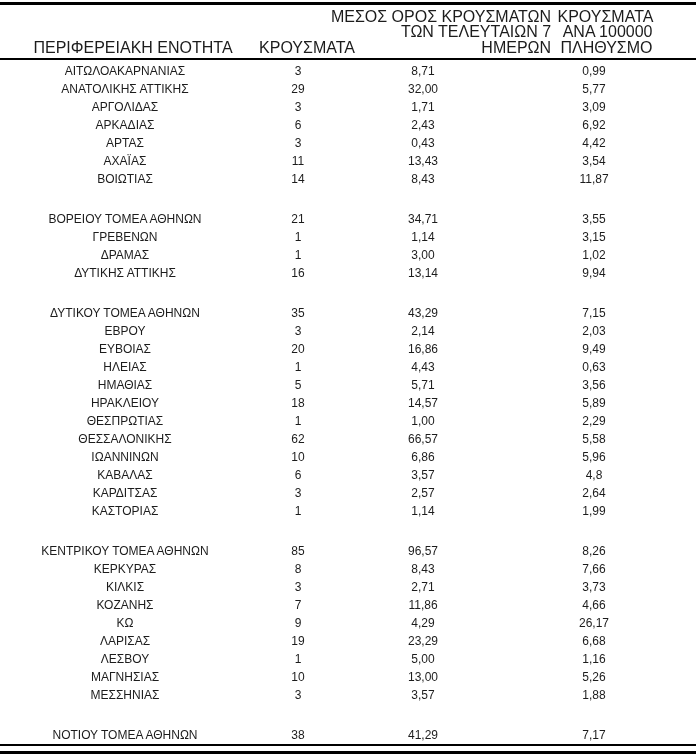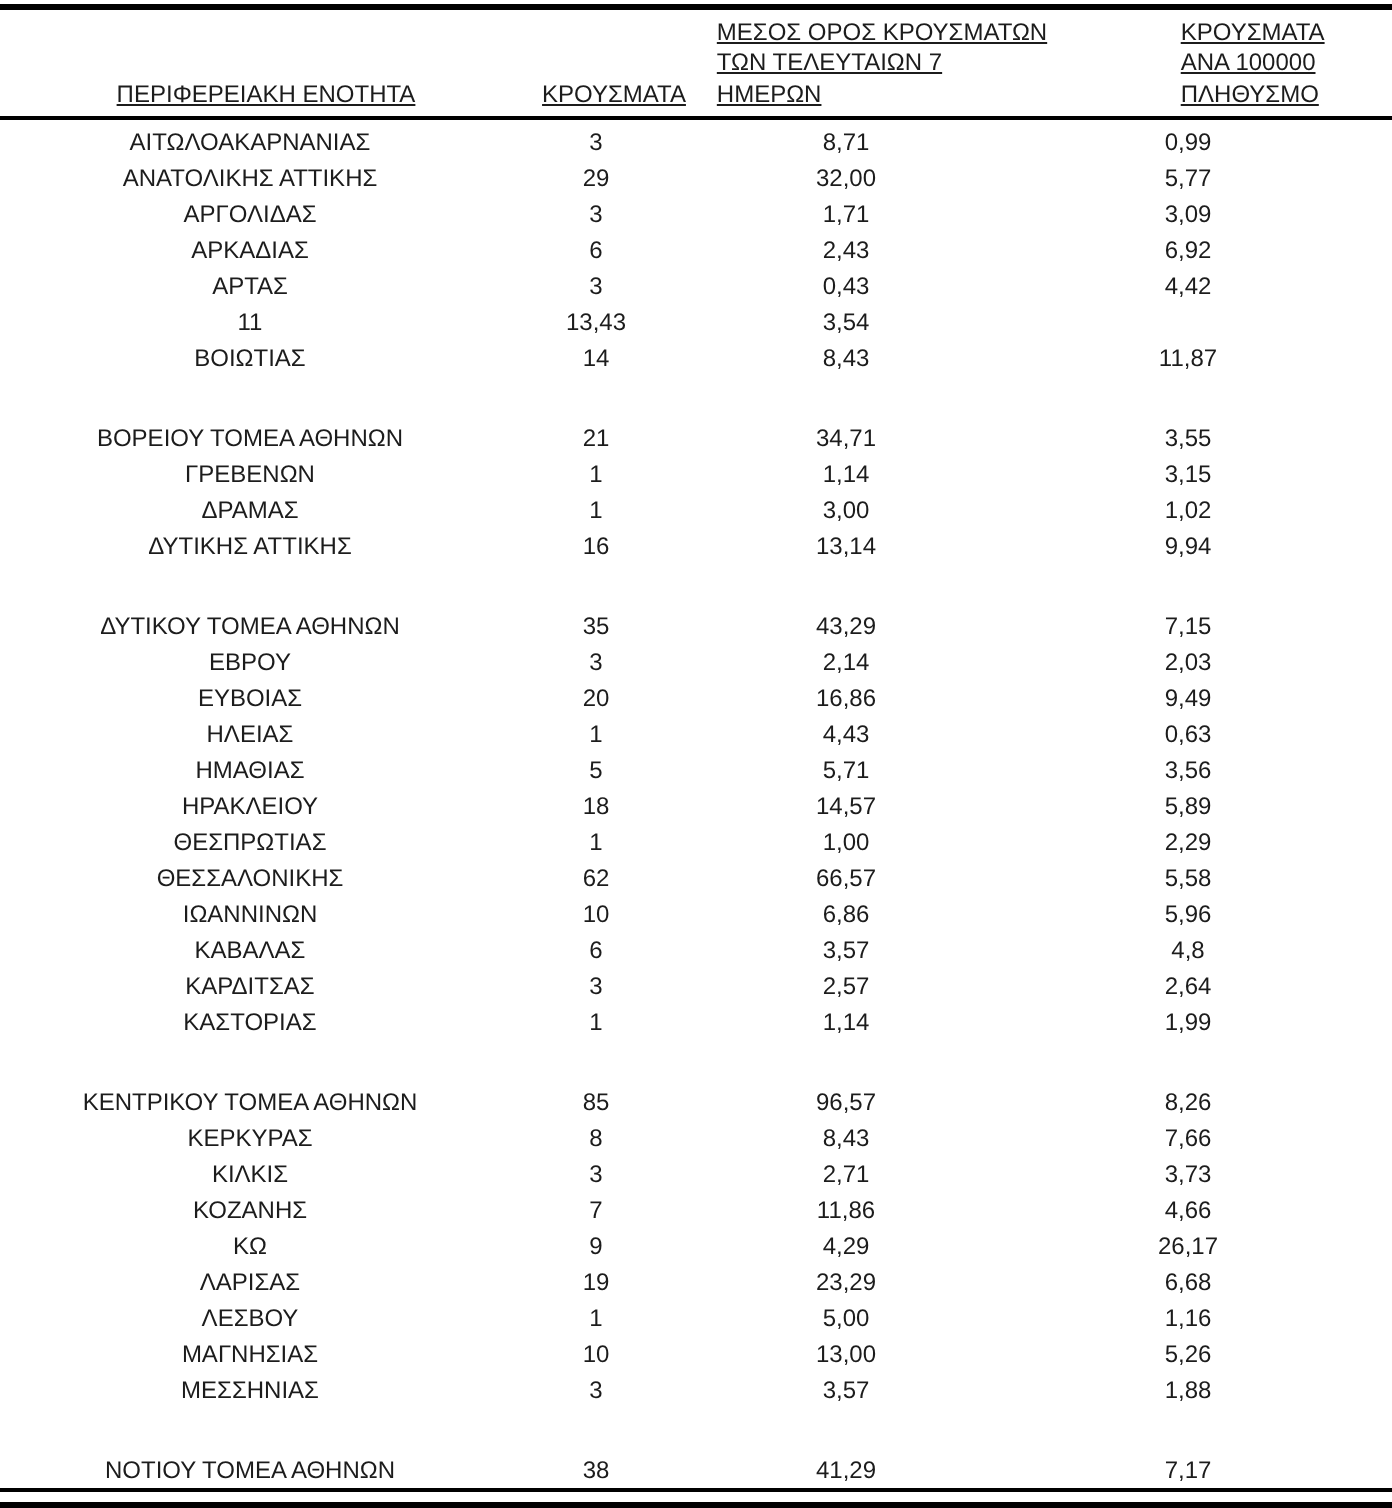--- a/index.html
+++ b/index.html
@@ -26,31 +26,30 @@
     background: var(--border);
   }
   .table-header {
     position: relative;
     height: 53px;
   }
   .hcell {
     position: absolute;
     bottom: 3px;
     transform: translateX(-50%);
-    text-align: left;
-    font-size: 12px;
+    text-align: right;
+    font-size: 16px;
     line-height: 15.5px;
     white-space: pre-line;
     color: var(--text);
-    text-decoration: underline;
   }
   .hc1 { left: 92px; margin-left: 41px; }
   .hc2 { left: 307px; margin-top: 40px; }
   .hc3 { left: 441px; }
-  .hc4 { left: 626px; }
+  .hc4 { left: 605px; }
   .header-rule {
     height: 2px;
     background: var(--border);
   }
   .rows { padding-top: 2px; }
   .trow {
     display: grid;
     grid-template-columns: 210px 136px 114px 228px;
     height: 18px;
     align-items: center;
@@ -120,20 +119,21 @@
         <span>2,43</span>
         <span>6,92</span>
       </div>
       <div class="trow">
         <span>ΑΡΤΑΣ</span>
         <span>3</span>
         <span>0,43</span>
         <span>4,42</span>
       </div>
       <div class="trow">
+        <span>ΑΧΑΪΑΣ</span>
         <span>11</span>
         <span>13,43</span>
         <span>3,54</span>
       </div>
       <div class="trow">
         <span>ΒΟΙΩΤΙΑΣ</span>
         <span>14</span>
         <span>8,43</span>
         <span>11,87</span>
       </div>

